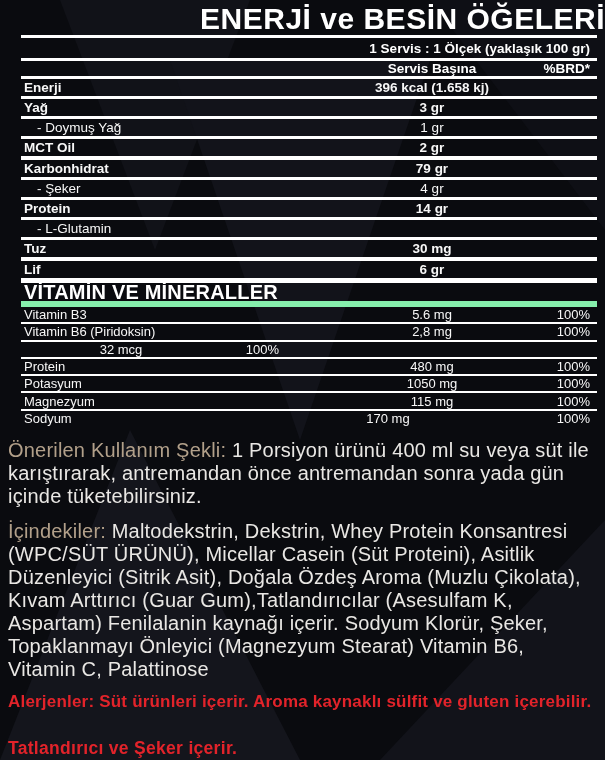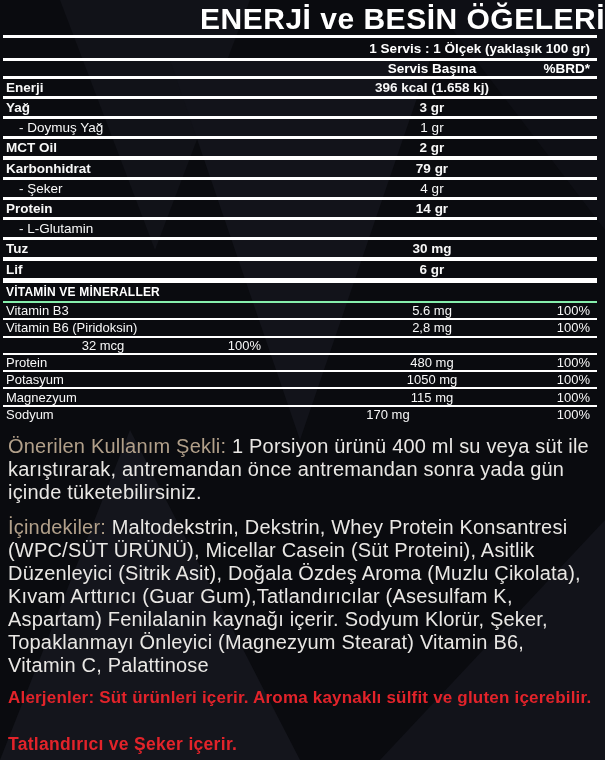--- a/index.html
+++ b/index.html
@@ -20,21 +20,21 @@
     text-align:right;
     font-size:30px;
     font-weight:800;
     letter-spacing:.5px;
     color:#ffffff;
     padding-top:5px;
     line-height:28px;
   }
 
   
-  .table{margin:0 8px 0 3px;}
+  .table{margin:0 8px 0 21px;}
   .rule{height:0;border-bottom:3px solid #ffffff;margin-top:2px;}
   .servis-row{
     text-align:right;
     font-weight:bold;
     font-size:13.5px;
     line-height:17px;
     padding:2px 7px 1px 0;
     border-bottom:3px solid #ffffff;
     color:#ffffff;
   }
@@ -61,23 +61,23 @@
   .row .val{width:200px;text-align:center;}
   .row .brd{width:58px;text-align:right;}
   .row.bold{font-weight:bold;}
 
   .main-rows .row{height:17px;border-bottom:3px solid #ffffff;}
   .main-rows .row:nth-child(4){border-bottom-width:4px;}   
   .main-rows .row:nth-child(9){border-bottom-width:4px;}   
   .main-rows .row:last-child{border-bottom-width:5px;}     
 
   .section-header{
-    font-weight:bold;font-size:12px;
+    font-weight:bold;font-size:20px;
     height:18px;display:flex;align-items:center;
-    border-bottom:2px solid #86efac;
+    border-bottom:6px solid #86efac;
     padding-left:3px;color:#ffffff;
     letter-spacing:.2px;
   }
   .vit-rows .row{height:15.3px;border-bottom:2px solid #ffffff;font-size:13px;}
   .vit-rows .row:last-child{border-bottom:none;gap:44px;}
 
   
   .textblock{
     margin:12px 12px 0 8px;
     font-size:20px;

